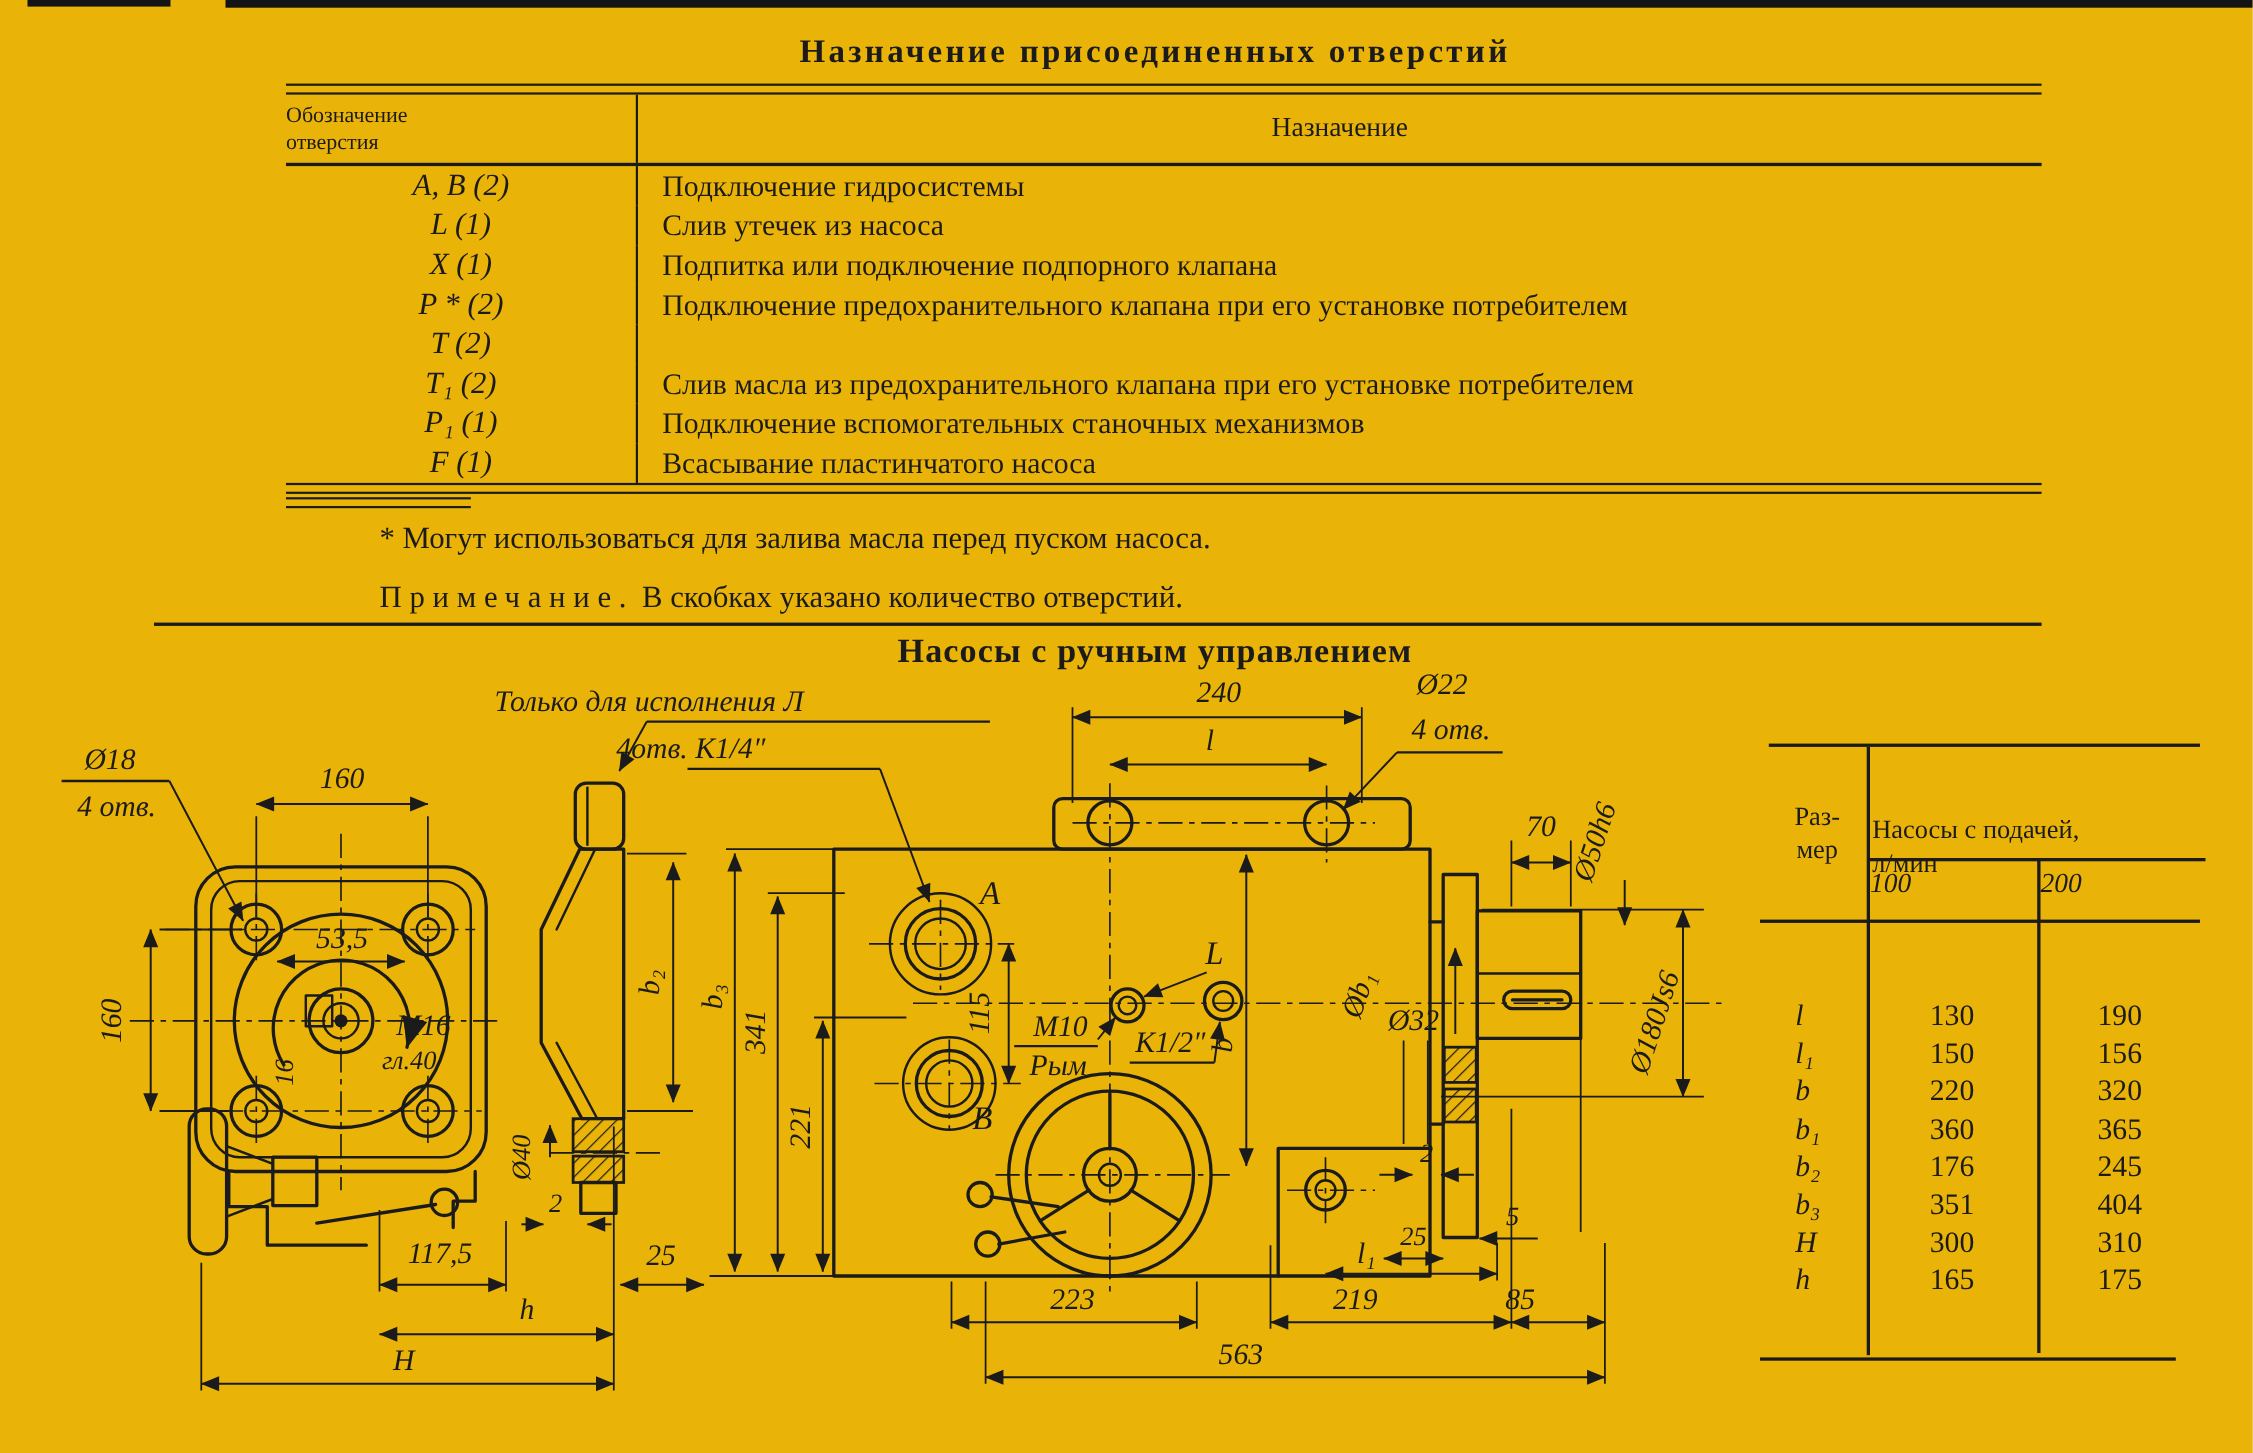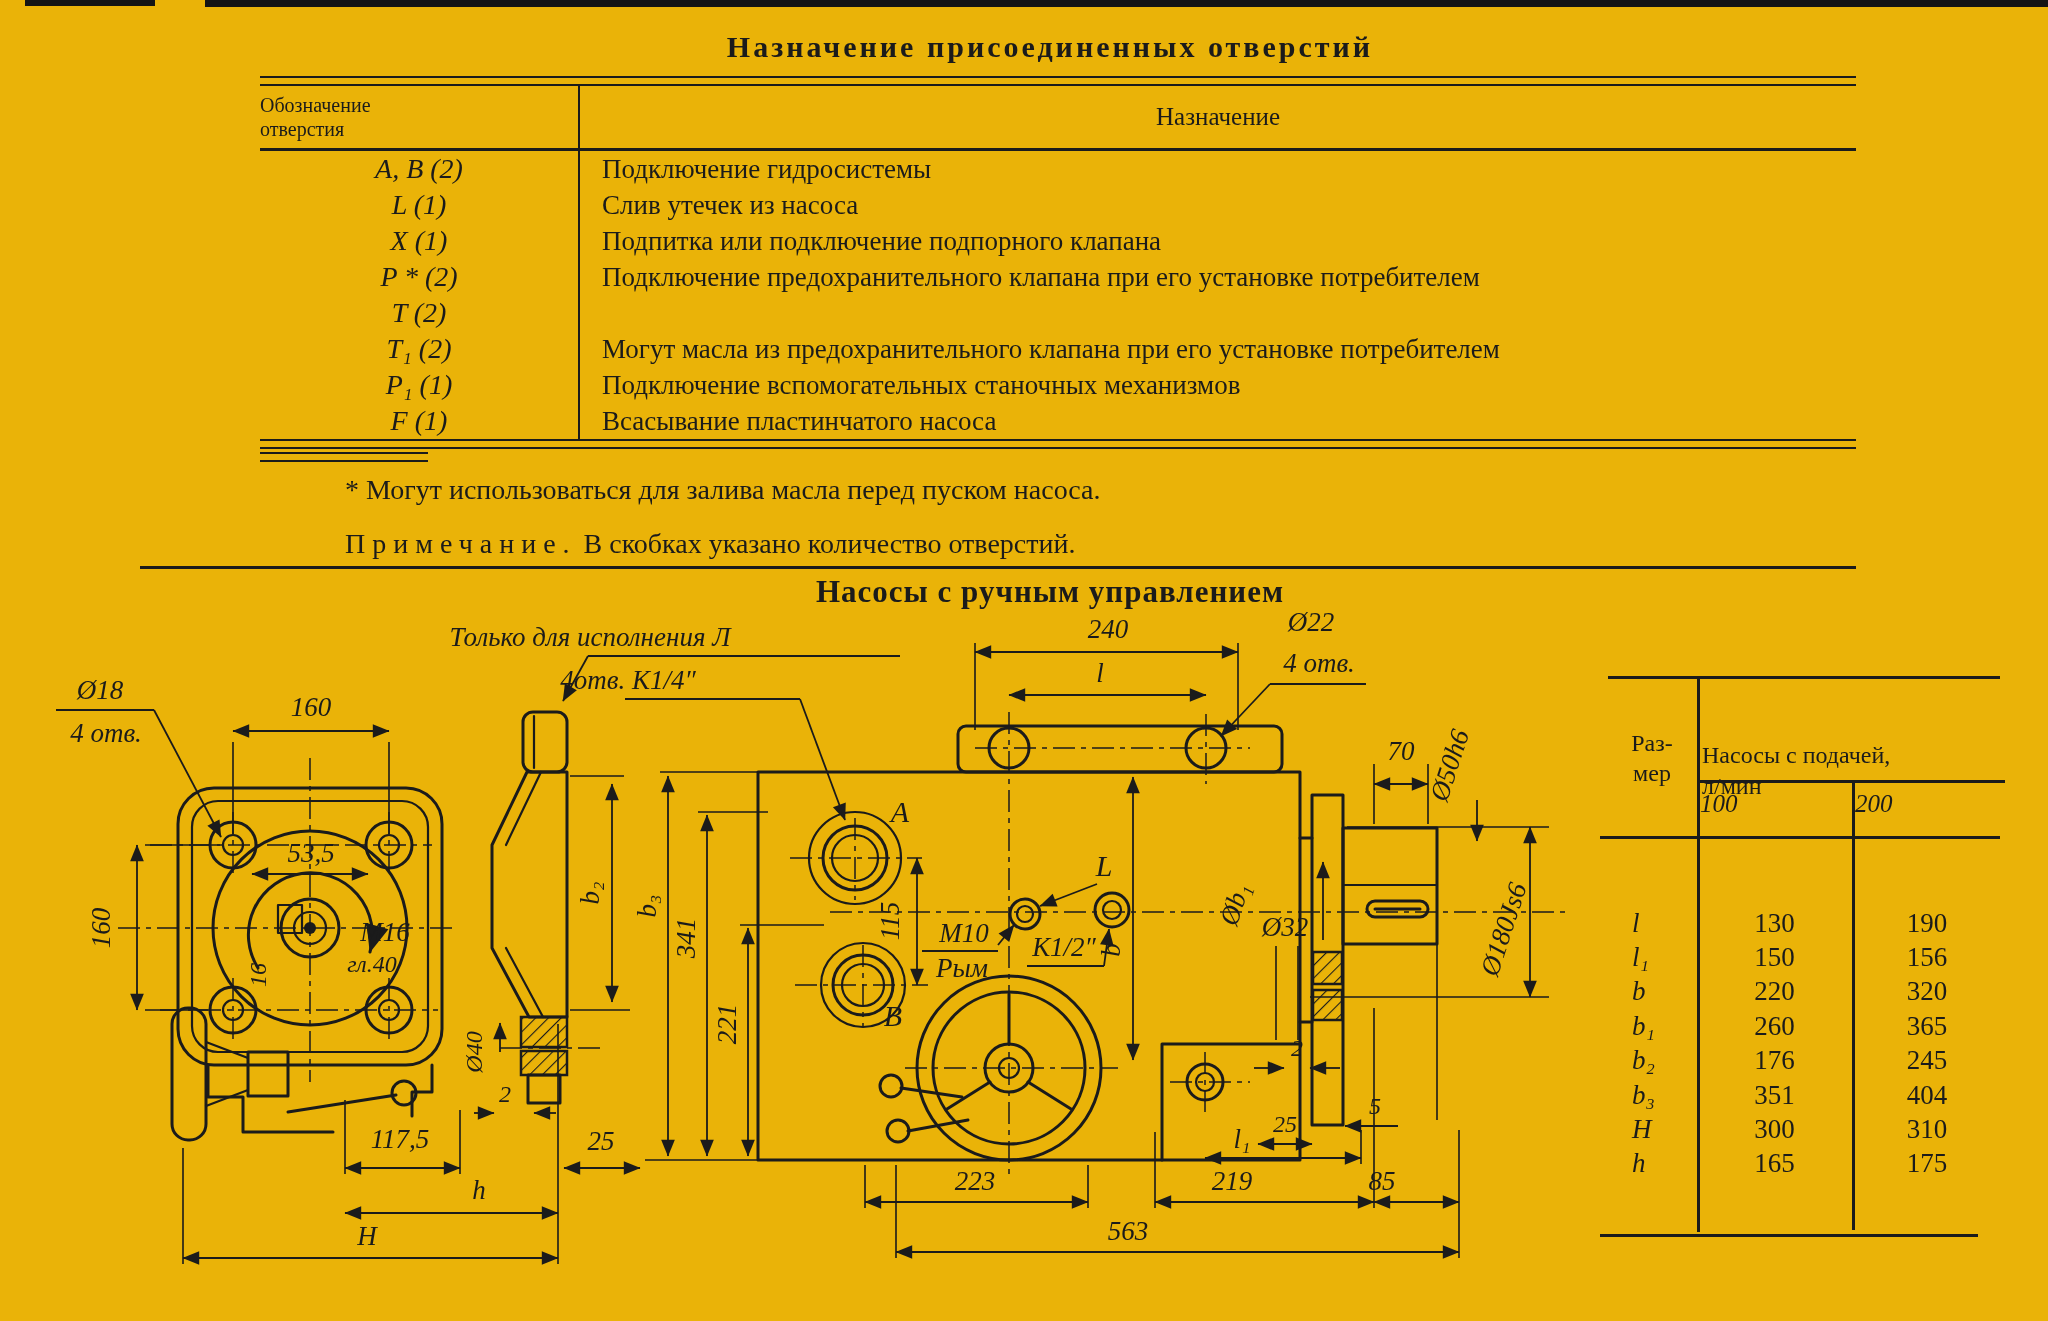--- a/index.html
+++ b/index.html
@@ -91,21 +91,21 @@
     <div class="pt-row">
       <div class="pt-des">P * (2)</div>
       <div class="pt-pur">Подключение предохранительного клапана при его установке потребителем</div>
     </div>
     <div class="pt-row">
       <div class="pt-des">T (2)</div>
       <div class="pt-pur"></div>
     </div>
     <div class="pt-row">
       <div class="pt-des">T₁ (2)</div>
-      <div class="pt-pur">Могут масла из предохранительного клапана при его  установке потребителем</div>
+      <div class="pt-pur">Слив масла из предохранительного клапана при его  установке потребителем</div>
     </div>
     <div class="pt-row">
       <div class="pt-des">P₁ (1)</div>
       <div class="pt-pur">Подключение вспомогательных станочных механизмов</div>
     </div>
     <div class="pt-row">
       <div class="pt-des">F (1)</div>
       <div class="pt-pur">Всасывание пластинчатого насоса</div>
     </div>
     <div class="rule-d"></div>
@@ -346,21 +346,21 @@
         <span class="st-v1">150</span>
         <span class="st-v2">156</span>
       </div>
       <div class="st-row">
         <span class="st-size">b</span>
         <span class="st-v1">220</span>
         <span class="st-v2">320</span>
       </div>
       <div class="st-row">
         <span class="st-size">b₁</span>
-        <span class="st-v1">260</span>
+        <span class="st-v1">360</span>
         <span class="st-v2">365</span>
       </div>
       <div class="st-row">
         <span class="st-size">b₂</span>
         <span class="st-v1">176</span>
         <span class="st-v2">245</span>
       </div>
       <div class="st-row">
         <span class="st-size">b₃</span>
         <span class="st-v1">351</span>

